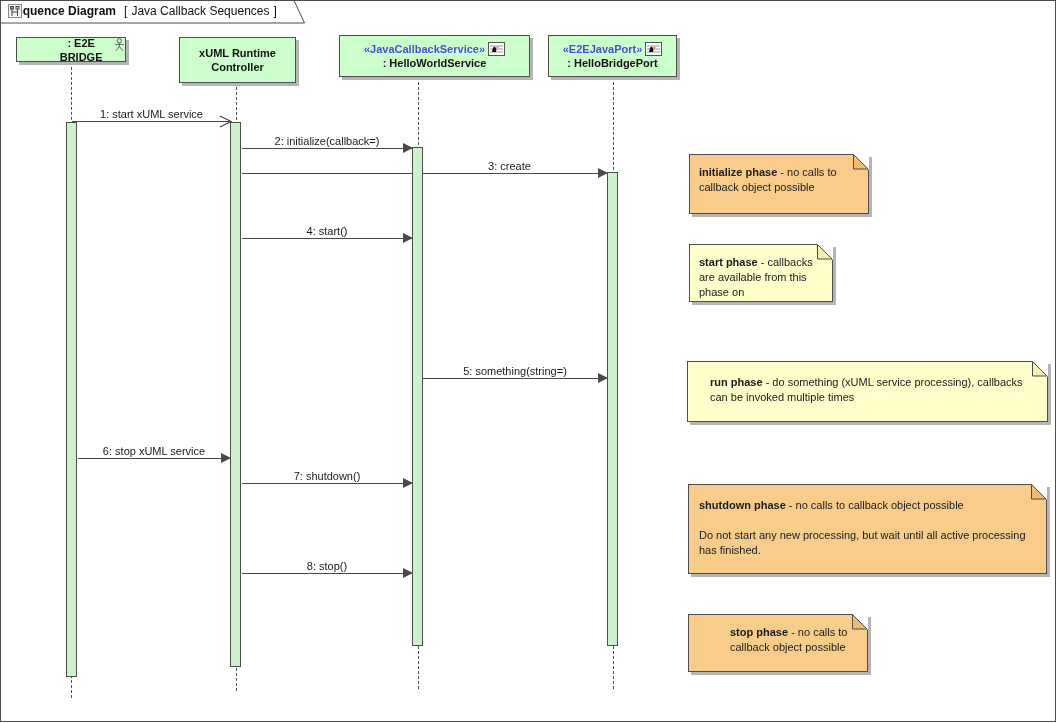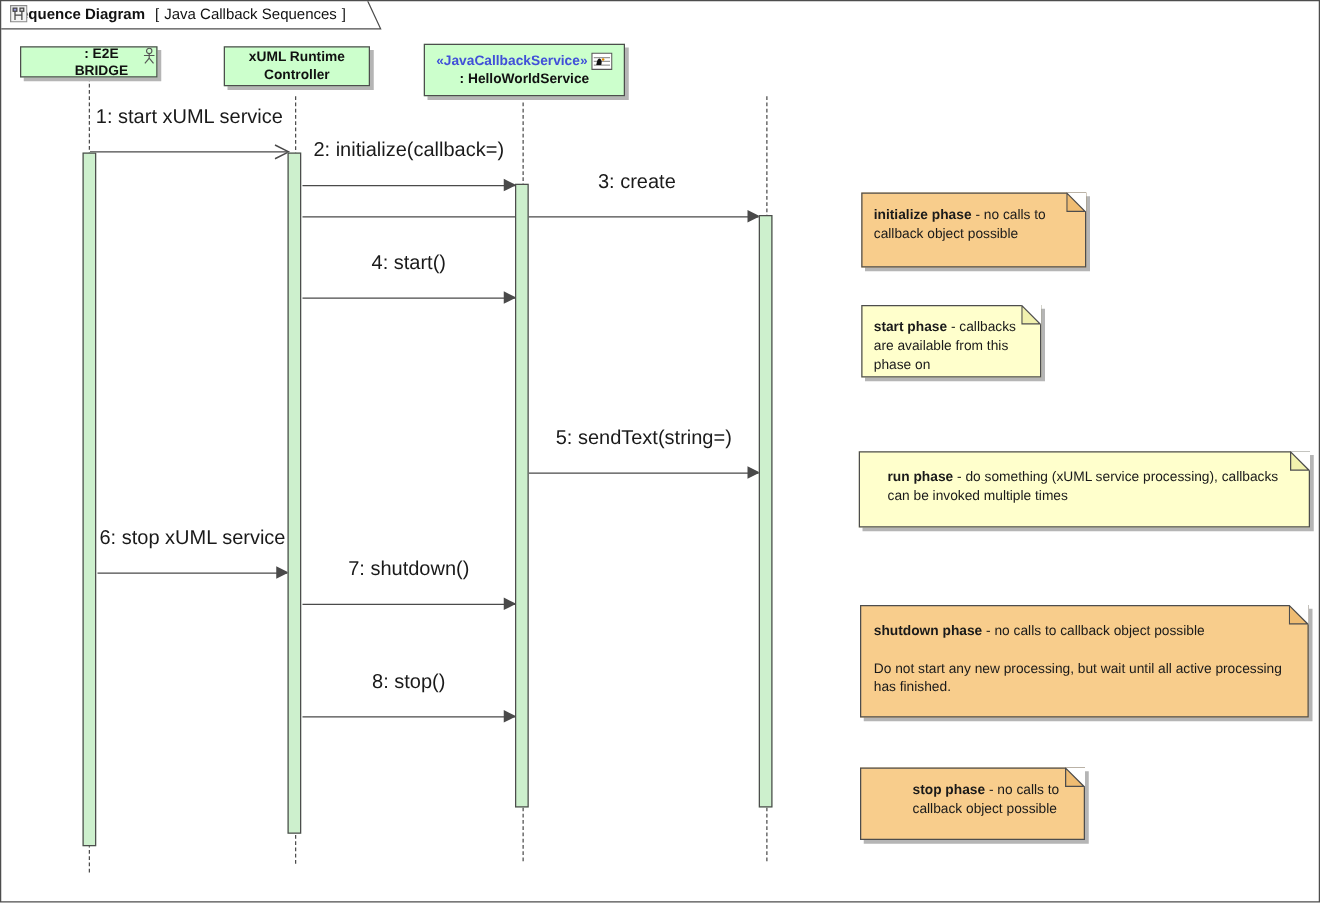--- a/index.html
+++ b/index.html
@@ -26,22 +26,22 @@
   .head .stereotype { color:var(--stereotype_blue); font-size:11px; font-weight:bold; }
   .head-row { display:flex; align-items:flex-start; gap:5px;margin-left:36px; }
 
   
   .activation { position:absolute; width:11px; background:var(--activation_fill);
                 border:1px solid #4d4d4d; z-index:2; }
 
   
   .msg { position:absolute; height:0; z-index:1; color:var(--line_color); }
   .msg .line { position:absolute; left:0; right:0; top:0; border-top:1px solid var(--line_color); }
-  .msg .lbl { position:absolute; left:0; right:0; bottom:18px; text-align:center;
-              font-size:16px; color:#1a1a1a; white-space:nowrap; }
+  .msg .lbl { position:absolute; left:0; right:0; bottom:1px; text-align:center;
+              font-size:11px; color:#1a1a1a; white-space:nowrap; }
   .ah { position:absolute; right:-1px; top:-5px; width:0; height:0;
         border-left:10px solid var(--line_color);
         border-top:5px solid transparent; border-bottom:5px solid transparent; }
   .ah-open { position:absolute; right:-1px; top:-6px; }
 
   
   .note { position:absolute; border:1px solid #4d4d4d; font-size:11px; line-height:15px;
           color:#1a1a1a; box-shadow:3px 3px 0 #b5b5b5; z-index:3; }
   .note.orange { background:var(--note_orange); }
   .note.yellow { background:var(--note_yellow); }
@@ -90,39 +90,53 @@
       <svg width="14" height="18" viewBox="0 0 14 18">
         <circle cx="7" cy="3.5" r="2.8" fill="none" stroke="#555" stroke-width="1.2"></circle>
         <line x1="7" y1="6.3" x2="7" y2="11" stroke="#555" stroke-width="1.2"></line>
         <line x1="1.5" y1="8.2" x2="12.5" y2="8.2" stroke="#555" stroke-width="1.2"></line>
         <line x1="7" y1="11" x2="2.5" y2="16.5" stroke="#555" stroke-width="1.2"></line>
         <line x1="7" y1="11" x2="11.5" y2="16.5" stroke="#555" stroke-width="1.2"></line>
       </svg>
     </div>
   </div>
 
-  <div class="head" style="left:178px; top:36px; width:117px; height:32px; padding:0 18px;">
+  <div class="head" style="left:178px; top:36px; width:117px; height:46px; padding:0 18px;">
     <span class="name">xUML Runtime Controller</span>
   </div>
 
-  <div class="head" style="left:338px; top:34px; width:161px; height:42px;">
+  <div class="head" style="left:338px; top:34px; width:191px; height:42px;">
     <div class="stereo-row">
       <span class="stereotype">«JavaCallbackService»</span>
       <svg width="17" height="14" viewBox="0 0 17 14">
         <rect x="0.5" y="0.5" width="16" height="13" fill="#ffffff" stroke="#555"></rect>
         <line x1="2" y1="4" x2="15" y2="4" stroke="#999"></line>
         <line x1="2" y1="7" x2="15" y2="7" stroke="#999"></line>
         <line x1="2" y1="10" x2="15" y2="10" stroke="#999"></line>
         <path d="M4 10 Q5 4 7 5 Q9 6 8 10 Z" fill="#111"></path>
         <circle cx="9.5" cy="5.5" r="1" fill="#e08a00"></circle>
       </svg>
     </div>
     <span class="name">: HelloWorldService</span>
   </div>
 
+  <div class="head" style="left:547px; top:34px; width:129px; height:42px;">
+    <div class="stereo-row">
+      <span class="stereotype">«E2EJavaPort»</span>
+      <svg width="17" height="14" viewBox="0 0 17 14">
+        <rect x="0.5" y="0.5" width="16" height="13" fill="#ffffff" stroke="#555"></rect>
+        <line x1="2" y1="4" x2="15" y2="4" stroke="#999"></line>
+        <line x1="2" y1="7" x2="15" y2="7" stroke="#999"></line>
+        <line x1="2" y1="10" x2="15" y2="10" stroke="#999"></line>
+        <path d="M4 10 Q5 4 7 5 Q9 6 8 10 Z" fill="#111"></path>
+        <circle cx="9.5" cy="5.5" r="1" fill="#e08a00"></circle>
+      </svg>
+    </div>
+    <span class="name">: HelloBridgePort</span>
+  </div>
 
   <div class="activation" style="left:65px; top:121px; height:555px;"></div>
   <div class="activation" style="left:229px; top:121px; height:545px;"></div>
   <div class="activation" style="left:411px; top:146px; height:499px;"></div>
   <div class="activation" style="left:606px; top:171px; height:474px;"></div>
 
   <div class="msg" style="left:71px; top:120px; width:159px;">
     <span class="lbl">1: start xUML service</span>
     <span class="line"></span>
     <svg class="ah-open" width="13" height="13" viewBox="0 0 13 13">
@@ -142,21 +156,21 @@
     <span class="ah"></span>
   </div>
 
   <div class="msg" style="left:241px; top:237px; width:170px;">
     <span class="lbl">4: start()</span>
     <span class="line"></span>
     <span class="ah"></span>
   </div>
 
   <div class="msg" style="left:422px; top:377px; width:184px;">
-    <span class="lbl">5: sendText(string=)</span>
+    <span class="lbl">5: something(string=)</span>
     <span class="line"></span>
     <span class="ah"></span>
   </div>
 
   <div class="msg" style="left:77px; top:457px; width:152px;">
     <span class="lbl">6: stop xUML service</span>
     <span class="line"></span>
     <span class="ah"></span>
   </div>
 

